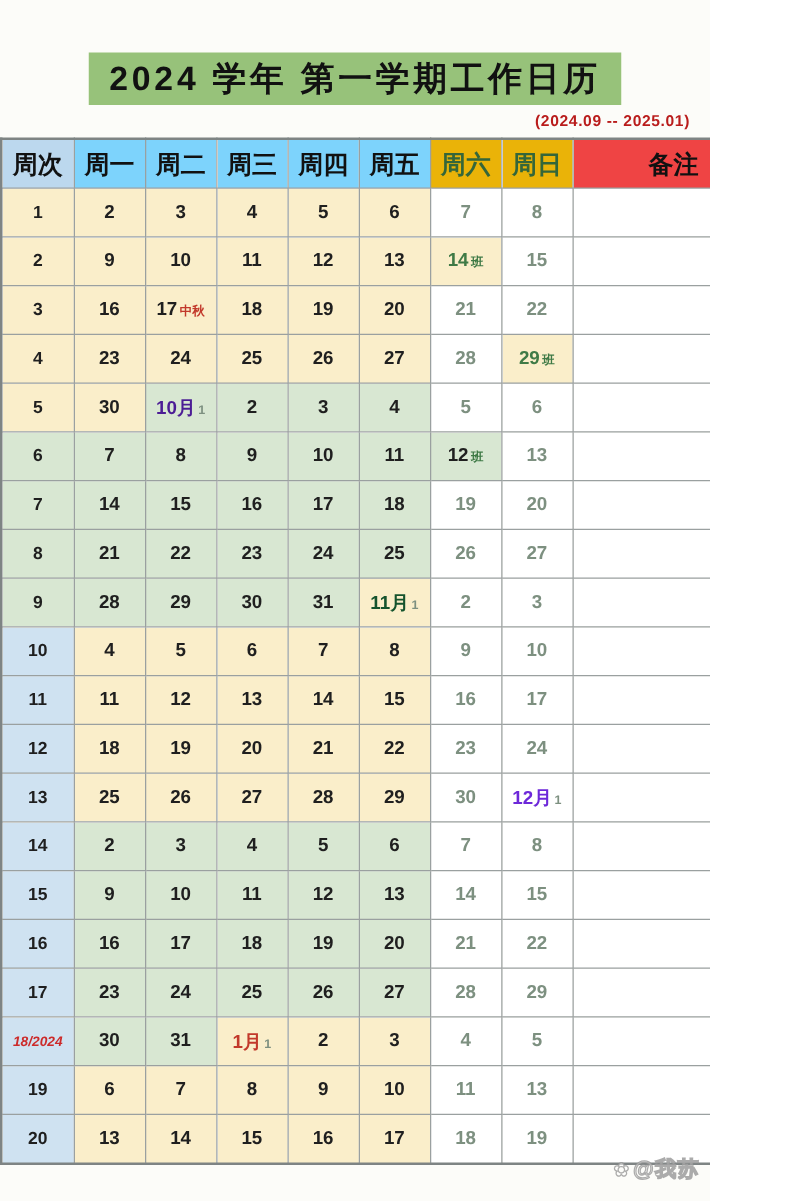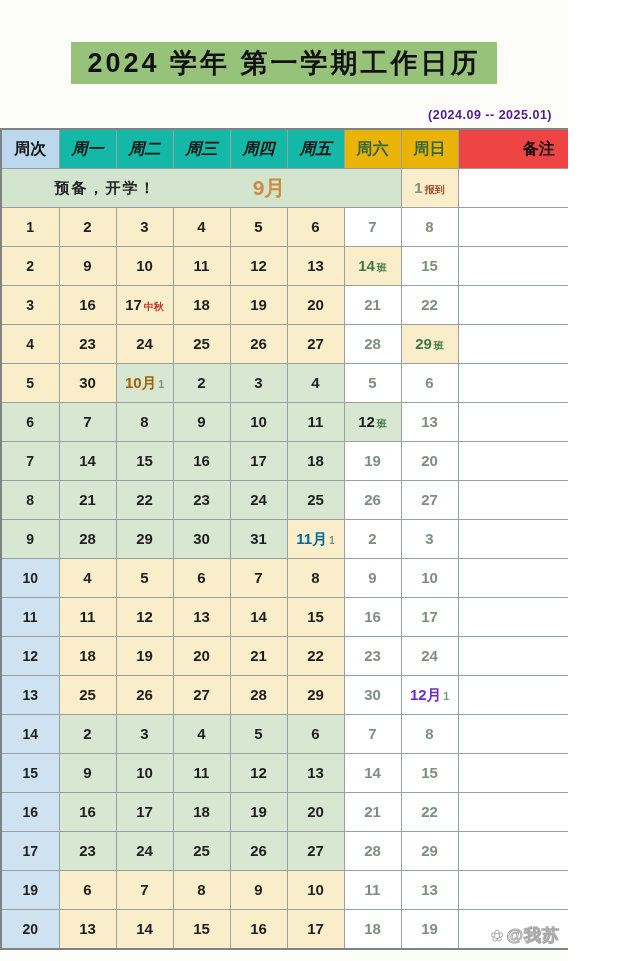--- a/index.html
+++ b/index.html
@@ -1,37 +1,37 @@
 <!DOCTYPE html>
 <html><head>
 <meta charset="utf-8">
 <style>
   html,body{margin:0;padding:0;}
   body{font-family:"Liberation Sans","DejaVu Sans",sans-serif;background:#ffffff;}
   .page{position:relative;width:568px;height:961px;background:#fcfcf9;overflow:hidden;}
   .title-wrap{text-align:center;padding-top:42px;}
   .title{display:inline-block;background:#97c27a;color:#111;font-size:27px;font-weight:bold;
          letter-spacing:3px;padding:5px 16px;line-height:1.2;}
-  .subtitle{text-align:right;padding-right:16px;margin-top:24px;font-size:12.5px;color:#4c1d95;
+  .subtitle{text-align:right;padding-right:16px;margin-top:6px;font-size:12.5px;color:#b91c1c;
             font-weight:bold;letter-spacing:0.5px;}
   table.cal{border-collapse:collapse;margin:6px auto 0 auto;width:620px;table-layout:fixed;
             border:2px solid #7e8484;}
   .cal th,.cal td{border:1px solid #9aa0a0;text-align:center;vertical-align:middle;
                   padding:0;height:38px;overflow:hidden;white-space:nowrap;}
-  .cal thead th{height:38px;font-size:16px;font-weight:bold;color:#111;}
+  .cal thead th{height:38px;font-size:20px;font-weight:bold;color:#111;}
   col.c-week{width:58px;} col.c-day{width:57px;} col.c-note{width:162px;}
   
-  .hdr-blue{background:#bcd8ee;} .hdr-cream{background:#14b8a6;font-style:italic;}
+  .hdr-blue{background:#bcd8ee;} .hdr-cream{background:#7dd3fc;}
   .hdr-green{background:#eab308;color:#34663a !important;} .hdr-pink{background:#ef4444;}
   
   .bg-y{background:#faeeca;} .bg-g{background:#d8e7d2;} .bg-b{background:#cfe2f1;}
   .bg-w{background:#ffffff;} .bg-banner{background:#d3e5cf;}
   
   .c-d{color:#1f1f1f;} .c-wk{color:#7d9080;} .c-g{color:#3f7a46;} .c-r{color:#c2392b;}
-  .c-o{color:#6d28d9;} .c-gold{color:#a16207;} .c-bl{color:#0369a1;margin-top:20px;} .c-br{color:#9c4a2f;}
+  .c-o{color:#6d28d9;} .c-gold{color:#4c1d95;} .c-bl{color:#14532d;margin-top:20px;} .c-br{color:#9c4a2f;}
   .num{font-size:15px;font-weight:bold;}
   .wknum{font-size:14px;font-weight:bold;color:#1f1f1f;}
   .wk-special{font-size:11px;font-weight:bold;color:#cc2a2a;font-style:italic;}
   .tag{font-size:10px;font-weight:bold;margin-left:2px;}
   .banner-cell{text-align:left;}
   .banner-inner{display:flex;align-items:center;width:100%;}
   .banner-greeting{flex:0 0 52%;text-align:center;font-size:15px;font-weight:bold;color:#222;
                    letter-spacing:2px;}
   .banner-month{flex:0 0 30%;text-align:center;font-size:21px;font-weight:bold;color:#cf8b3e;}
   .watermark{position:absolute;right:8px;bottom:14px;font-size:17px;font-weight:bold;
@@ -68,30 +68,20 @@
           <th class="hdr-cream">周三</th>
           <th class="hdr-cream">周四</th>
           <th class="hdr-cream">周五</th>
           <th class="hdr-green">周六</th>
           <th class="hdr-green">周日</th>
           <th class="hdr-pink">备注</th>
         </tr>
     </thead>
     <tbody id="cal-body">
         <tr>
-          <td colspan="7" class="bg-banner banner-cell">
-            <div class="banner-inner">
-              <span class="banner-greeting">预备，开学！</span>
-              <span class="banner-month">9月</span>
-            </div>
-          </td>
-          <td class="bg-y"><span class="num c-wk">1</span><span class="tag c-br">报到</span></td>
-          <td class="bg-w"></td>
-        </tr>
-        <tr>
           <td class="bg-y"><span class="wknum">1</span></td>
           <td class="bg-y"><span class="num c-d">2</span></td>
           <td class="bg-y"><span class="num c-d">3</span></td>
           <td class="bg-y"><span class="num c-d">4</span></td>
           <td class="bg-y"><span class="num c-d">5</span></td>
           <td class="bg-y"><span class="num c-d">6</span></td>
           <td class="bg-w"><span class="num c-wk">7</span></td>
           <td class="bg-w"><span class="num c-wk">8</span></td>
           <td class="bg-w"></td>
         </tr>
@@ -262,20 +252,31 @@
         </tr>
         <tr>
           <td class="bg-b"><span class="wknum">17</span></td>
           <td class="bg-g"><span class="num c-d">23</span></td>
           <td class="bg-g"><span class="num c-d">24</span></td>
           <td class="bg-g"><span class="num c-d">25</span></td>
           <td class="bg-g"><span class="num c-d">26</span></td>
           <td class="bg-g"><span class="num c-d">27</span></td>
           <td class="bg-w"><span class="num c-wk">28</span></td>
           <td class="bg-w"><span class="num c-wk">29</span></td>
+          <td class="bg-w"></td>
+        </tr>
+        <tr>
+          <td class="bg-b"><span class="wk-special">18/2024</span></td>
+          <td class="bg-g"><span class="num c-d">30</span></td>
+          <td class="bg-g"><span class="num c-d">31</span></td>
+          <td class="bg-y"><span class="num c-r">1月</span><span class="tag c-wk">1</span></td>
+          <td class="bg-y"><span class="num c-d">2</span></td>
+          <td class="bg-y"><span class="num c-d">3</span></td>
+          <td class="bg-w"><span class="num c-wk">4</span></td>
+          <td class="bg-w"><span class="num c-wk">5</span></td>
           <td class="bg-w"></td>
         </tr>
         <tr>
           <td class="bg-b"><span class="wknum">19</span></td>
           <td class="bg-y"><span class="num c-d">6</span></td>
           <td class="bg-y"><span class="num c-d">7</span></td>
           <td class="bg-y"><span class="num c-d">8</span></td>
           <td class="bg-y"><span class="num c-d">9</span></td>
           <td class="bg-y"><span class="num c-d">10</span></td>
           <td class="bg-w"><span class="num c-wk">11</span></td>

